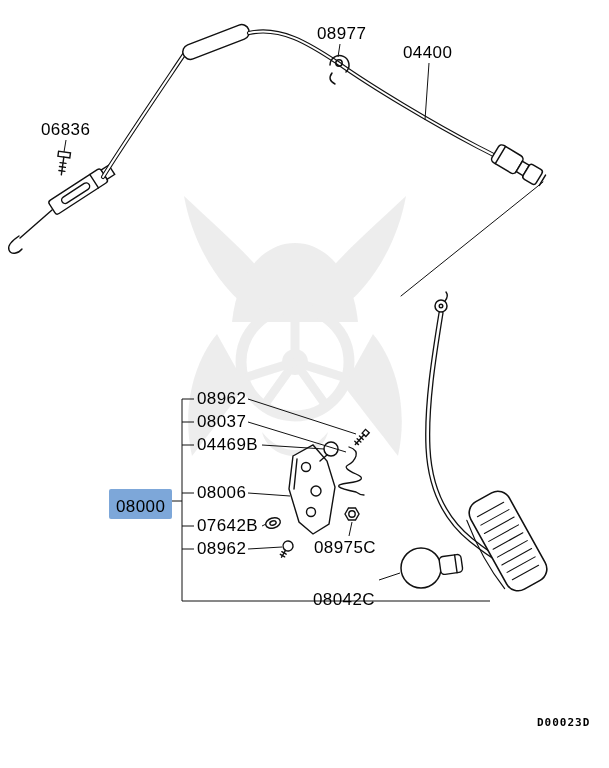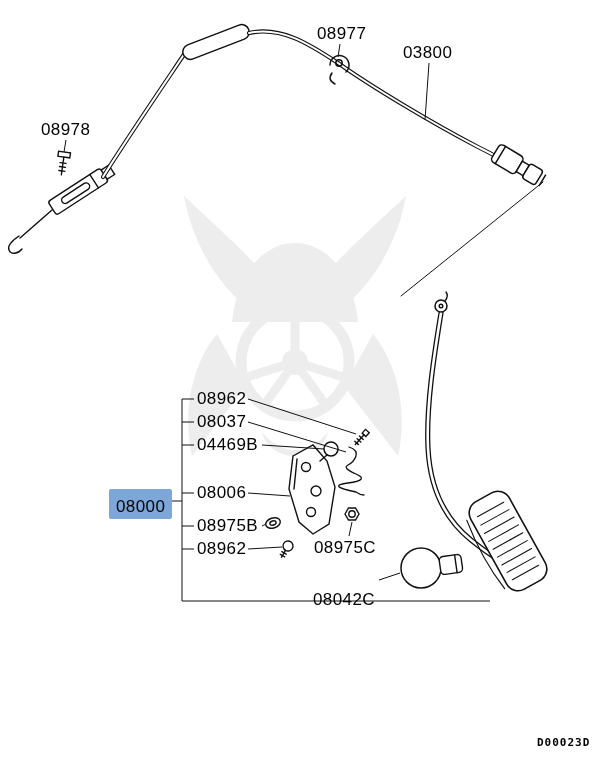--- a/index.html
+++ b/index.html
@@ -160,26 +160,26 @@
       <line x1="262" y1="445" x2="324" y2="449"></line>
       <line x1="248" y1="493" x2="290" y2="496"></line>
       <line x1="262" y1="526" x2="266" y2="524"></line>
       <line x1="248" y1="549" x2="282" y2="547"></line>
       <line x1="349" y1="536" x2="352" y2="522"></line>
       <line x1="379" y1="580" x2="400" y2="573"></line>
     </g>
   </svg>
 
   <div class="lbl" style="left:317px; top:24px;">08977</div>
-  <div class="lbl" style="left:403px; top:43px;">03800</div>
-  <div class="lbl" style="left:41px;  top:120px;">08978</div>
+  <div class="lbl" style="left:403px; top:43px;">04400</div>
+  <div class="lbl" style="left:41px;  top:120px;">06836</div>
   <div class="lbl" style="left:197px; top:389px;">08962</div>
   <div class="lbl" style="left:197px; top:412px;">08037</div>
   <div class="lbl" style="left:197px; top:435px;">04469B</div>
   <div class="lbl hl" style="left: 109px; top: 489px; background-color: rgb(125, 167, 217);">08000</div>
   <div class="lbl" style="left:197px; top:483px;">08006</div>
-  <div class="lbl" style="left:197px; top:516px;">08975B</div>
+  <div class="lbl" style="left:197px; top:516px;">07642B</div>
   <div class="lbl" style="left:197px; top:539px;">08962</div>
   <div class="lbl" style="left:314px; top:538px;">08975C</div>
   <div class="lbl" style="left:313px; top:590px;">08042C</div>
 
-  <div class="code" style="left:500px; top:736px;padding-left:37px;">D00023D</div>
+  <div class="code" style="left:500px; top:716px;padding-left:37px;">D00023D</div>
 </div>
 
 </body></html>

